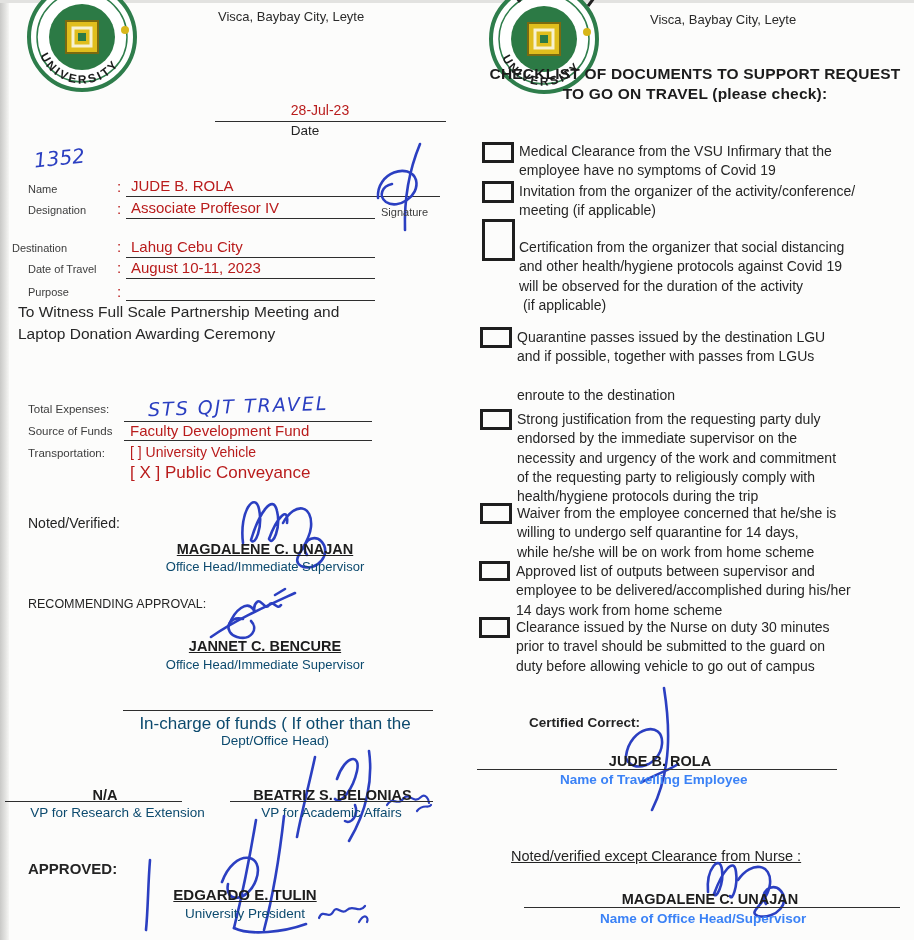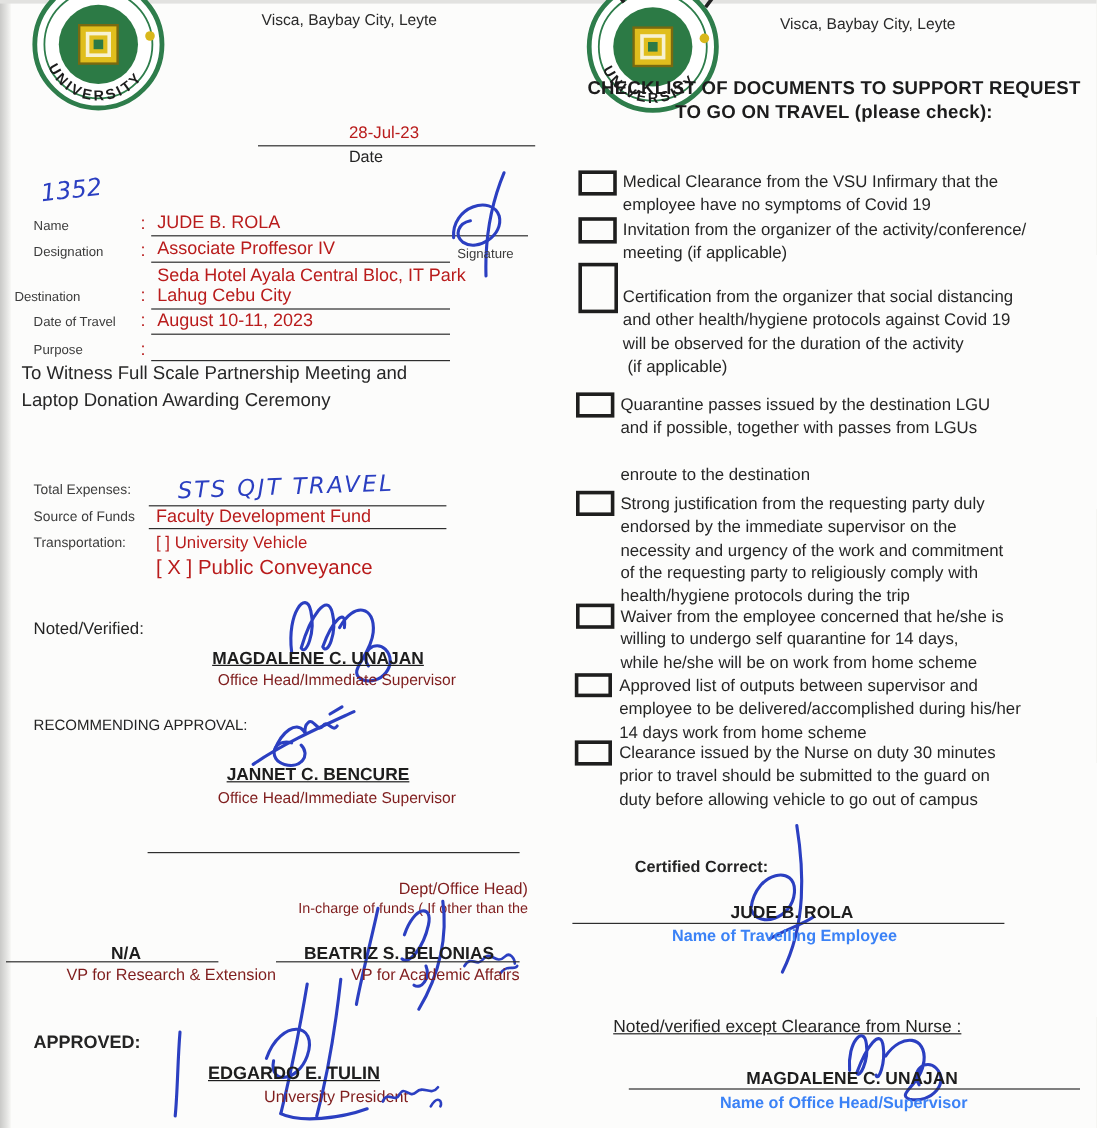--- a/index.html
+++ b/index.html
@@ -16,21 +16,21 @@
   .seal-wrap{width:120px;height:120px;}
   .doc-title{font-weight:bold;font-size:15.5px;letter-spacing:.2px;color:#1c1c1c;text-align:center;}
   .loc{font-size:13px;color:#2a2a2a;}
   .lbl{font-size:11px;color:#3c3c3c;}
   .lbl2{font-size:11.5px;color:#3c3c3c;}
   .val{font-size:15px;color:#b91c1c;white-space:nowrap;}
   .uline{border-top:1.8px solid #2e2e2e;height:0;}
   .handw{font-family:"DejaVu Sans",sans-serif;font-style:italic;color:#2b3fc1;white-space:nowrap;}
   .sig-name{font-weight:bold;font-size:14.5px;color:#1d1d1d;text-decoration:underline;text-align:center;white-space:nowrap;}
   .sig-name2{font-weight:bold;font-size:14.5px;color:#1d1d1d;text-align:center;white-space:nowrap;}
-  .sig-cap{font-size:13px;color:#7f1d1d;text-align:right;white-space:nowrap;}
+  .sig-cap{font-size:13px;color:#0c4a6e;text-align:center;white-space:nowrap;}
   .sig-cap-b{font-weight:bold;font-size:13.5px;color:#3b82f6;text-align:left;white-space:nowrap;}
   .center{text-align:center;}
   .cl-line{font-size:14px;line-height:19.3px;min-height:19.3px;color:#262626;white-space:pre;}
   .checkbox{border:3px solid #1e1e1e;background:transparent;}
   .ink path{fill:none;stroke:#2b3fc1;stroke-width:2.6;stroke-linecap:round;stroke-linejoin:round;}
   .ink.thin path{stroke-width:2.2;}
   .purpose{font-size:15.5px;color:#272727;white-space:nowrap;}
 </style>
 </head>
 <body>
@@ -90,21 +90,20 @@
   <div class="abs lbl" style="left:28px;top:183px;">Name</div>
   <div class="abs val" style="left:117px;top:178px;">:</div>
   <div class="abs val" style="left:131px;top:177px;">JUDE B. ROLA</div>
   <div class="abs uline" style="left:126px;top:196px;width:314px;"></div>
 
   <div class="abs lbl" style="left:28px;top:204px;">Designation</div>
   <div class="abs val" style="left:117px;top:200px;">:</div>
   <div class="abs val" style="left:131px;top:199px;">Associate Proffesor IV</div>
   <div class="abs uline" style="left:126px;top:218px;width:249px;"></div>
 
-  <div class="abs val" style="left:131px;top:221px;">Seda Hotel Ayala Central Bloc, IT Park</div>
 
   <div class="abs lbl" style="left:12px;top:242px;text-align:right;">Destination</div>
   <div class="abs val" style="left:117px;top:238px;">:</div>
   <div class="abs val" style="left:131px;top:238px;">Lahug Cebu City</div>
   <div class="abs uline" style="left:126px;top:257px;width:249px;"></div>
 
   <div class="abs lbl" style="left:28px;top:263px;">Date of Travel</div>
   <div class="abs val" style="left:117px;top:259px;">:</div>
   <div class="abs val" style="left:131px;top:259px;">August 10-11, 2023</div>
   <div class="abs uline" style="left:126px;top:278px;width:249px;"></div>
@@ -152,21 +151,21 @@
       <path d="M100,8 C74,20 42,34 16,52"></path>
       <path d="M34,40 C40,24 52,16 58,24 C62,30 56,22 62,17 C66,13 70,26 74,20 C78,14 82,26 86,20"></path>
       <path d="M48,34 C32,30 28,48 42,52 C56,56 64,44 56,36"></path>
       <path d="M80,10 L90,4"></path>
     </svg>
   </div>
   <div class="abs sig-name" style="left:150px;top:638px;width:230px;">JANNET C. BENCURE</div>
   <div class="abs sig-cap" style="left:150px;top:657px;width:230px;">Office Head/Immediate Supervisor</div>
 
   <div class="abs uline" style="left:123px;top:710px;width:310px;"></div>
-  <div class="abs sig-cap" style="left:110px;top:750px;width:330px;font-size:12px;">In-charge of funds ( If other than the</div>
+  <div class="abs sig-cap" style="left:110px;top:714px;width:330px;font-size:17px;">In-charge of funds ( If other than the</div>
   <div class="abs sig-cap" style="left:110px;top:733px;width:330px;font-size:13.5px;">Dept/Office Head)</div>
 
   <div class="abs ink" style="left:285px;top:745px;">
     <svg width="115" height="100" viewBox="0 0 115 100">
       <path d="M30,12 C24,40 16,70 12,92"></path>
       <path d="M52,34 C60,10 76,8 72,26 C68,44 56,60 50,54"></path>
       <path d="M84,6 C88,34 82,66 64,96"></path>
       <path d="M70,60 C74,70 66,80 60,76"></path>
     </svg>
   </div>

